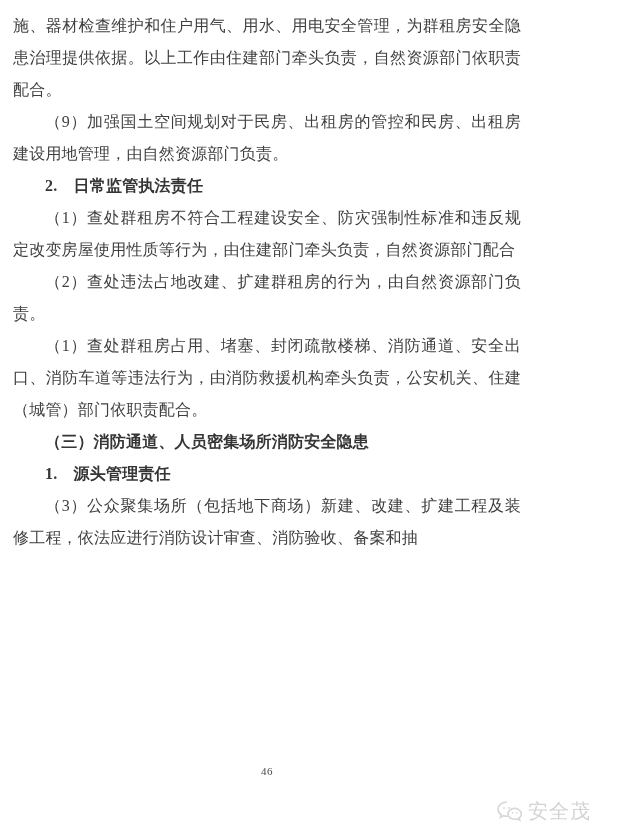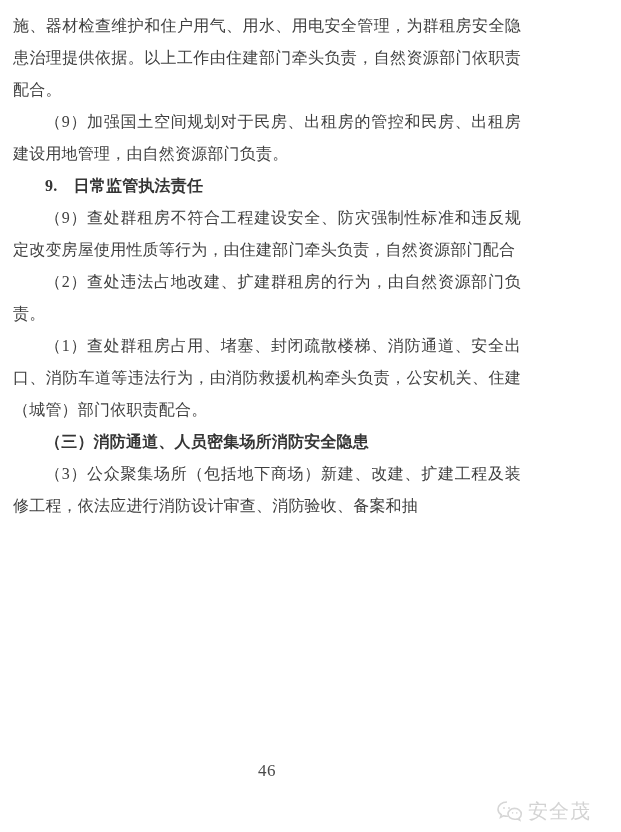--- a/index.html
+++ b/index.html
@@ -43,21 +43,21 @@
     color: #353535;
   }
   .page-footer {
     position: absolute;
     left: 13px;
     top: 761px;
     width: 508px;
     text-align: center;
   }
   .page-number {
-    font-size: 17px;
+    font-size: 11px;
     color: #4a4a4a;
     letter-spacing: 0.5px;
   }
   .watermark {
     position: absolute;
     right: 30px;
     bottom: 7px;
     display: flex;
     align-items: center;
     gap: 5px;
@@ -77,25 +77,26 @@
 </style>
 </head>
 <body>
 
 <div class="page">
 
   <div class="page-content" id="content">
 
   <p class="body">施、器材检查维护和住户用气、用水、用电安全管理，为群租房安全隐患治理提供依据。以上工作由住建部门牵头负责，自然资源部门依职责配合。</p>
       <p class="indent body">（9）加强国土空间规划对于民房、出租房的管控和民房、出租房建设用地管理，由自然资源部门负责。</p>
-      <p class="indent heading">9.　日常监管执法责任</p>
-      <p class="indent body">（9）查处群租房不符合工程建设安全、防灾强制性标准和违反规定改变房屋使用性质等行为，由住建部门牵头负责，自然资源部门配合</p>
+      <p class="indent heading">2.　日常监管执法责任</p>
+      <p class="indent body">（1）查处群租房不符合工程建设安全、防灾强制性标准和违反规定改变房屋使用性质等行为，由住建部门牵头负责，自然资源部门配合</p>
       <p class="indent body">（2）查处违法占地改建、扩建群租房的行为，由自然资源部门负责。</p>
       <p class="indent body">（1）查处群租房占用、堵塞、封闭疏散楼梯、消防通道、安全出口、消防车道等违法行为，由消防救援机构牵头负责，公安机关、住建（城管）部门依职责配合。</p>
       <p class="indent heading">（三）消防通道、人员密集场所消防安全隐患</p>
+      <p class="indent heading">1.　源头管理责任</p>
       <p class="indent body">（3）公众聚集场所（包括地下商场）新建、改建、扩建工程及装修工程，依法应进行消防设计审查、消防验收、备案和抽</p>
     </div>
 
   <div class="page-footer">
     <span class="page-number">46</span>
   </div>
 
   <div class="watermark">
     <span class="watermark-icon">
       <svg viewBox="0 0 27 24" width="27" height="24" fill="none" stroke="#d2d2d2" stroke-width="1.6">

